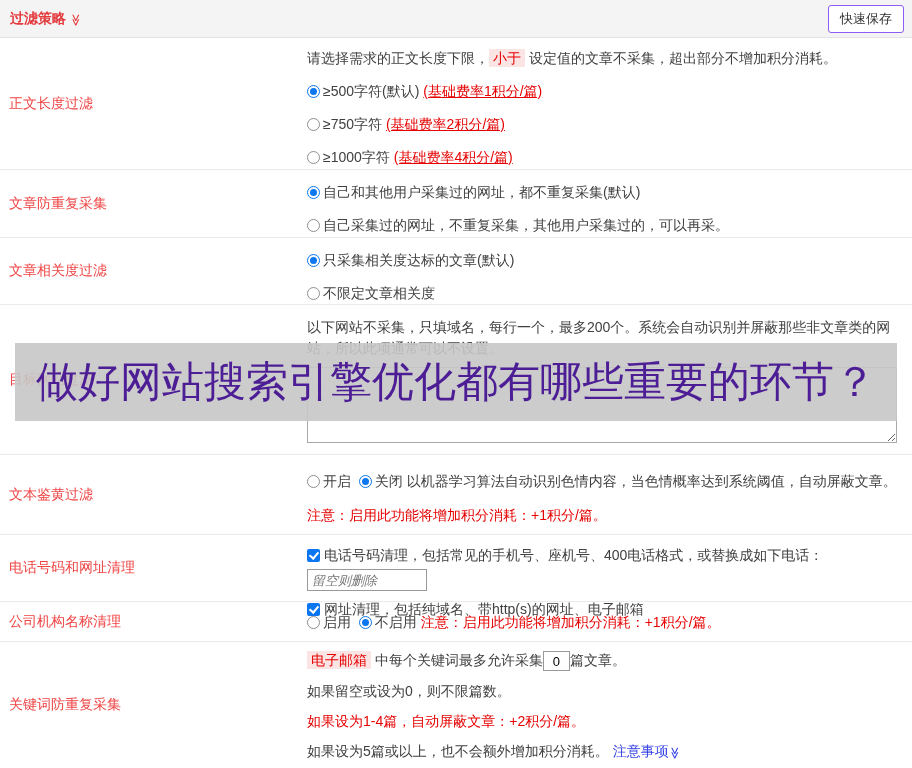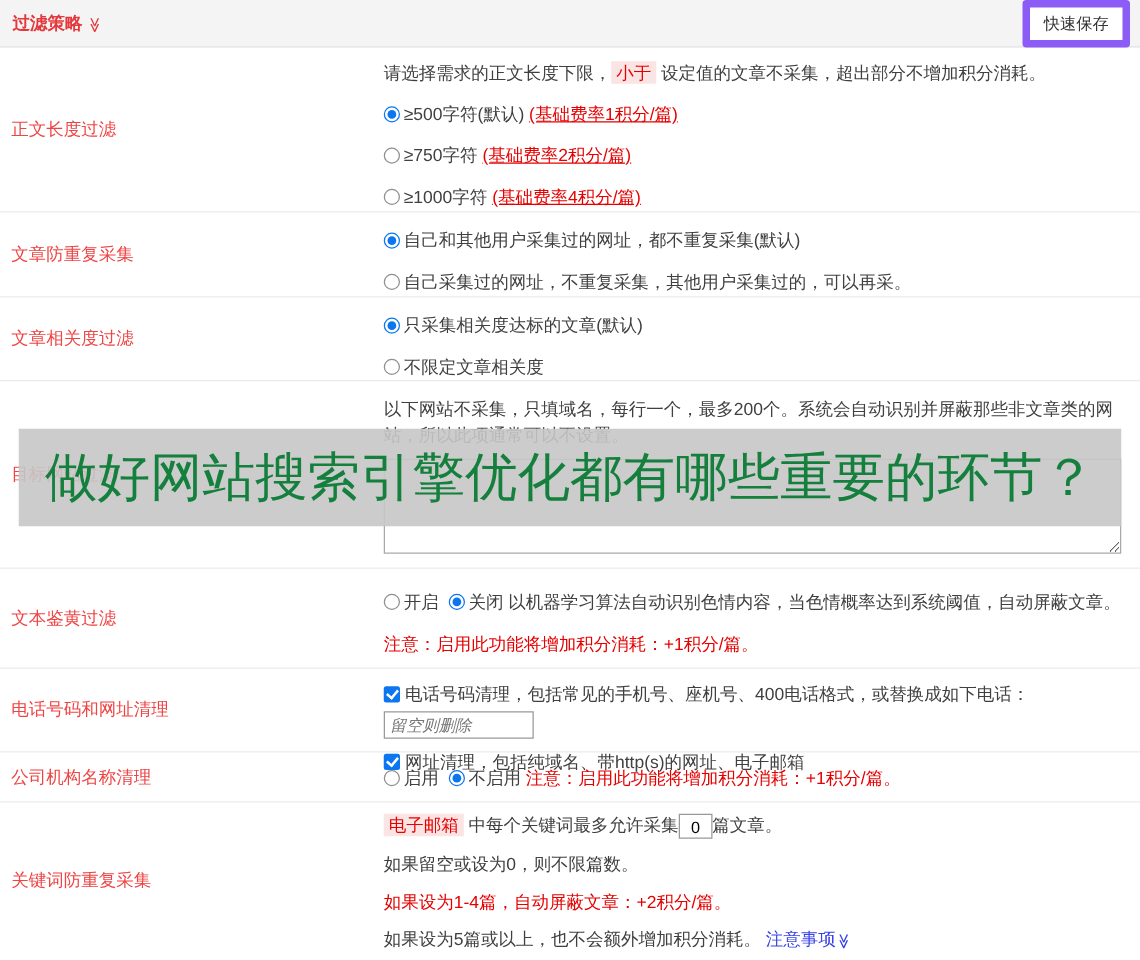--- a/index.html
+++ b/index.html
@@ -5,21 +5,21 @@
   * { margin:0; padding:0; box-sizing:border-box; }
   html,body { background:#fff; }
   body { font-family:"Liberation Sans","DejaVu Sans",sans-serif; font-size:14px; color:#404040; }
   .page { position:relative; width:912px; height:768px; background:#fff; overflow:hidden; }
 
   
   .topbar { height:38px; background:#f4f4f4; border-bottom:1px solid #e3e3e3;
             display:flex; align-items:center; justify-content:space-between; padding:0 8px 0 10px; }
   .topbar-title { color:#e4393c; font-weight:700; font-size:14px; cursor:pointer; }
   .chev2 { display:inline-block; transform:rotate(90deg) translateX(1px); font-size:12px; font-weight:400; }
-  .save-btn { background:#fff; border:6px solid #8b5cf6; border-radius:3px; padding:4px 11px;
+  .save-btn { background:#fff; border:1px solid #8b5cf6; border-radius:3px; padding:4px 11px;
               font-size:13px; color:#333; cursor:pointer; font-family:inherit; }
 
   
   .row { display:flex; border-bottom:1px solid #ebebeb; }
   .row-label { flex:0 0 307px; padding-left:9px; align-self:center; color:#ef4444; }
   .row-content { flex:1; padding-right:0; }
   .line { line-height:20px; }
 
   
   .radio { display:inline-block; width:13px; height:13px; border:1px solid #8f8f8f; border-radius:50%;
@@ -56,21 +56,21 @@
 
   .phone-input { width:120px; height:22px; border:1px solid #999; font-size:13px; padding:0 4px;
                  font-family:inherit; vertical-align:middle;font-style:italic; }
   .phone-input::placeholder { color:#777; }
   .count-input { width:27px; height:20px; border:1px solid #999; font-size:13px; text-align:center;
                  font-family:inherit; vertical-align:middle; }
 
   
   .banner { position:absolute; left:15px; top:343px; width:882px; height:78px;
             background:rgba(198,198,198,0.90); display:flex; align-items:center; justify-content:center; }
-  .banner-text { color:#15803d; font-size:42px; white-space:nowrap; }
+  .banner-text { color:#4c1d95; font-size:42px; white-space:nowrap; }
 </style>
 </head>
 <body>
 
 <div class="page">
 
   <div class="topbar">
     <span class="topbar-title"><span>过滤策略</span>
       <span class="chev2">≫</span></span>
     <button class="save-btn">快速保存</button>

